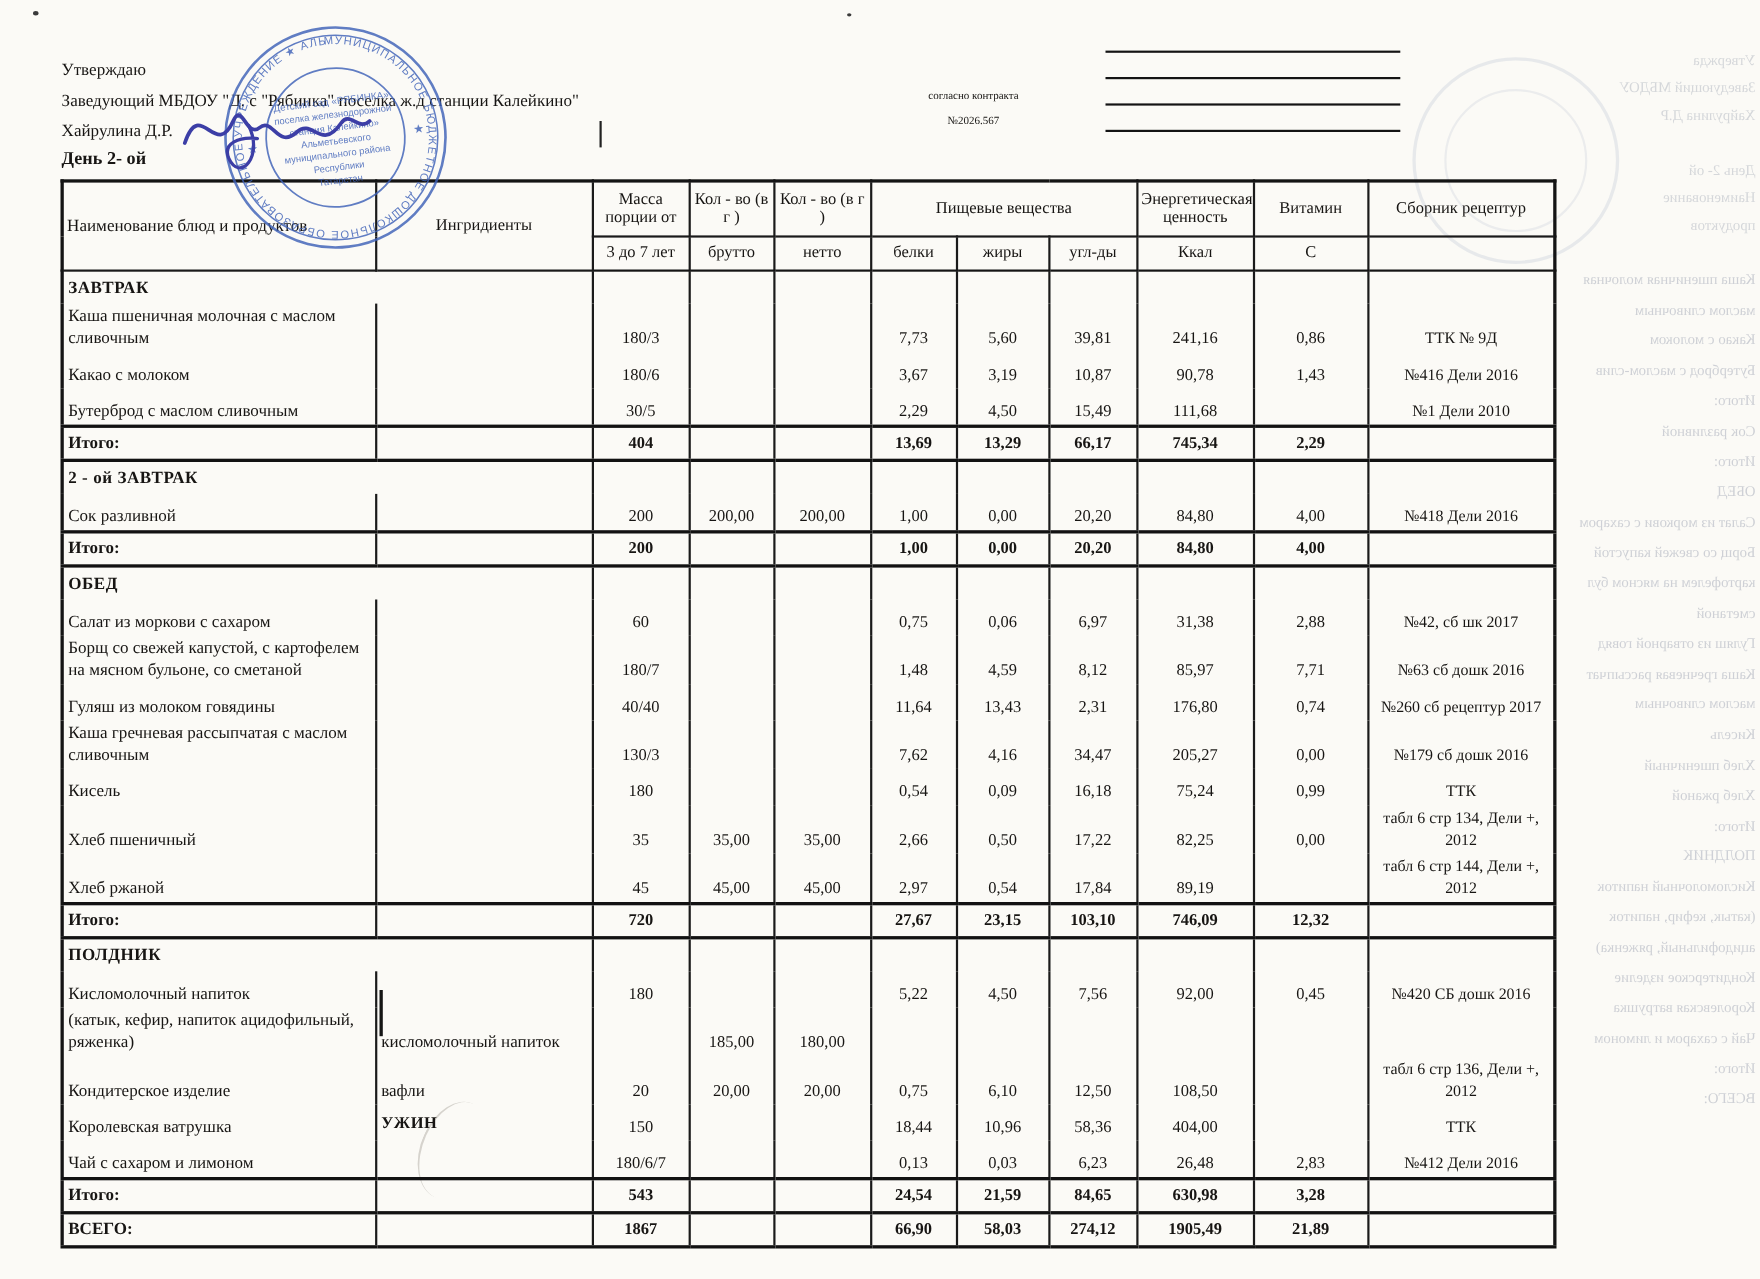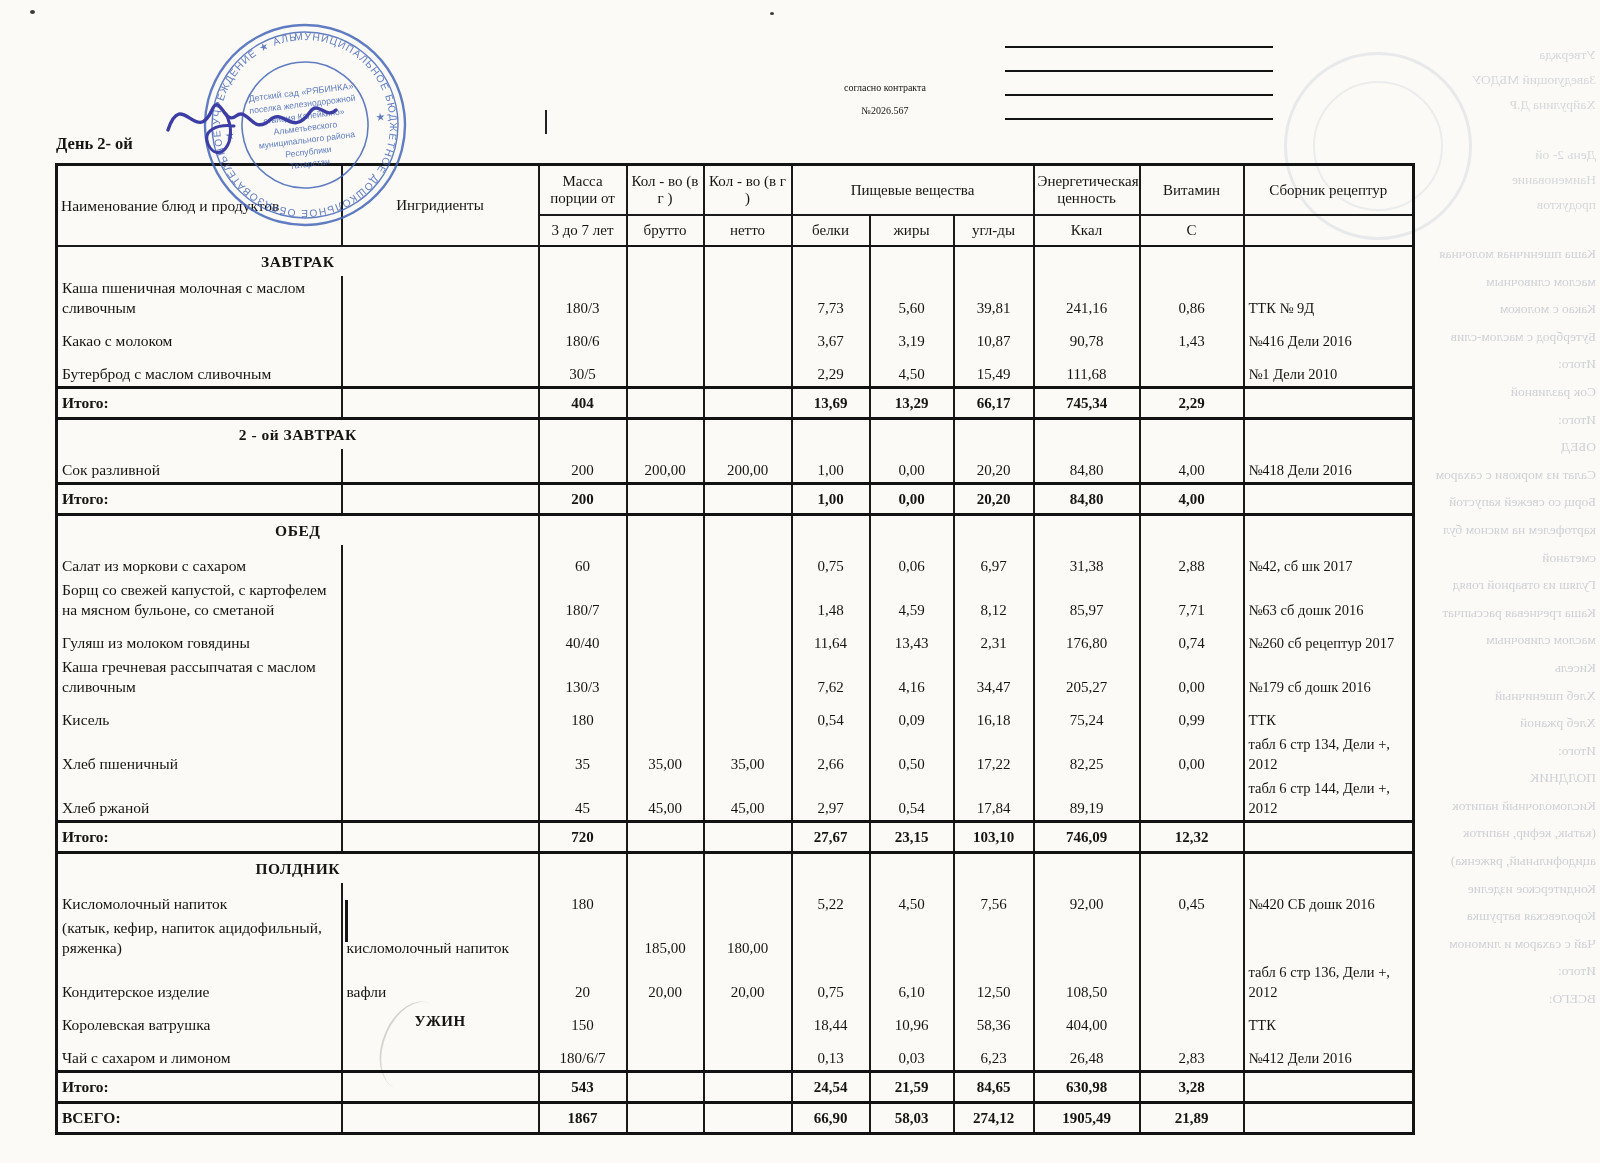--- a/index.html
+++ b/index.html
@@ -39,24 +39,24 @@
   }
   .menu th{font-weight:normal;border:2px solid #1a1a1a;padding:2px 3px;font-size:15px;}
   .menu tr.h1 th{height:44px;}
   .menu tr.h2 th{height:25px;border-bottom:2.5px solid #141414;}
   .menu td{
     border-left:2px solid #1a1a1a;border-right:2px solid #1a1a1a;
     padding:2px 4px;vertical-align:bottom;
   }
   .menu .c-name{text-align:left;font-size:15.5px;}
   .menu .num{text-align:center;}
-  .menu .c-recipe{text-align:left;font-size:14.5px;line-height:18px;}
+  .menu .c-recipe{text-align:center;font-size:14.5px;line-height:18px;}
   .menu tr.row-dish td{height:29px;line-height:20px;}
   .menu tr.row-section td{height:25px;vertical-align:middle;}
-  .menu td.section-label{text-align:center;font-weight:bold;letter-spacing:.5px;vertical-align:middle;margin-top:40px;}
+  .menu td.section-label{font-weight:bold;letter-spacing:.5px;vertical-align:middle;margin-top:40px;}
   .menu tr.row-total td,.menu tr.row-grand td{
     font-weight:bold;height:24px;vertical-align:middle;
     border-top:3px solid #121212;border-bottom:3px solid #121212;
   }
   .menu tr.row-grand td{border-bottom:3px solid #121212;}
   .pen-mark{position:relative;}
   .pen-mark::before{content:"";position:absolute;left:2px;bottom:18px;width:3px;height:42px;background:#151515;}
 
   
   .ghost-right{
@@ -114,20 +114,25 @@
       <div>Кисломолочный напиток</div>
       <div>(катык, кефир, напиток</div>
       <div>ацидофильный, ряженка)</div>
       <div>Кондитерское изделие</div>
       <div>Королевская ватрушка</div>
       <div>Чай с сахаром и лимоном</div>
       <div>Итого:</div>
       <div>ВСЕГО:</div>
     </div>
 
+  <div class="approve">
+    <div>Утверждаю</div>
+    <div>Заведующий МБДОУ "Д. с "Рябинка" поселка ж.д станции Калейкино"</div>
+    <div>Хайрулина Д.Р.</div>
+  </div>
 
   <svg class="signature" width="185" height="78" viewBox="0 0 185 78">
     <path d="M8,50 C22,8 36,66 52,30 C60,12 64,46 76,36 C88,26 92,56 110,40 C124,27 132,58 150,32 C158,20 166,40 176,30" fill="none" stroke="#3c3ea6" stroke-width="3.4" stroke-linecap="round"></path>
     <path d="M66,34 C80,62 58,86 48,64 C42,50 58,44 74,46" fill="none" stroke="#3c3ea6" stroke-width="3" stroke-linecap="round"></path>
   </svg>
 
   <svg class="stamp" viewBox="0 0 210 210">
     <circle cx="105" cy="105" r="100" fill="none" stroke="#3f62b8" stroke-width="2.4"></circle>
     <circle cx="105" cy="105" r="93" fill="none" stroke="#3f62b8" stroke-width="1.4"></circle>
     <circle cx="105" cy="105" r="63" fill="none" stroke="#3f62b8" stroke-width="1.6"></circle>

